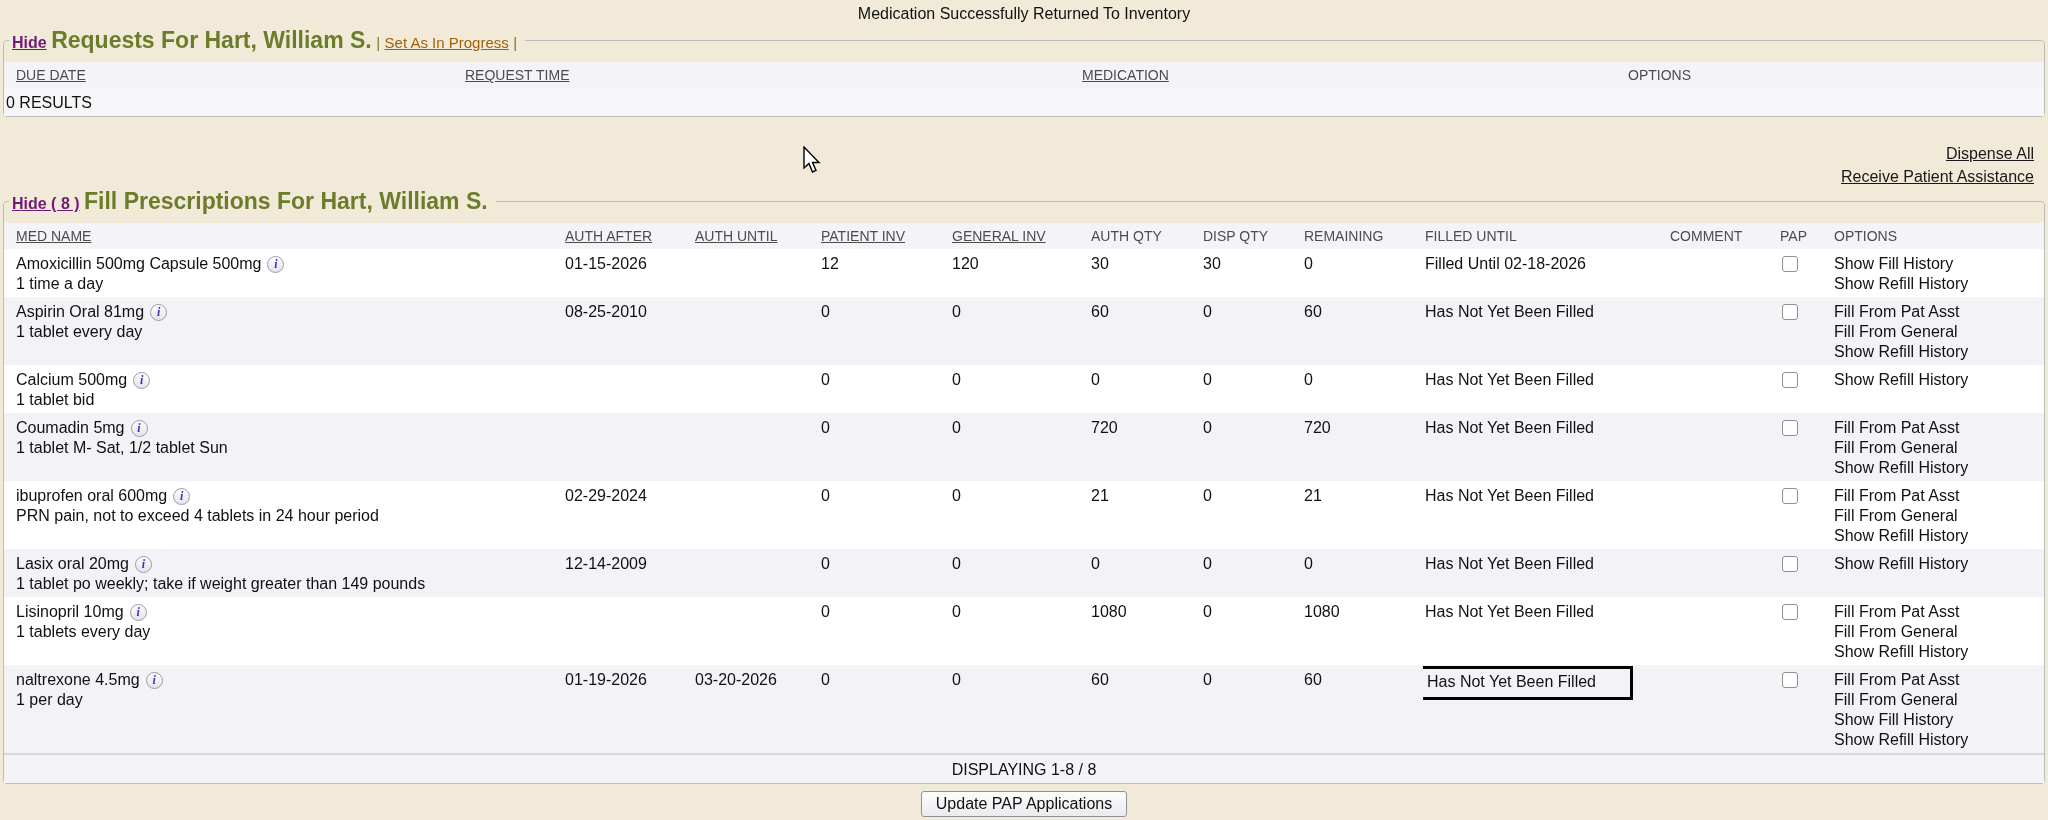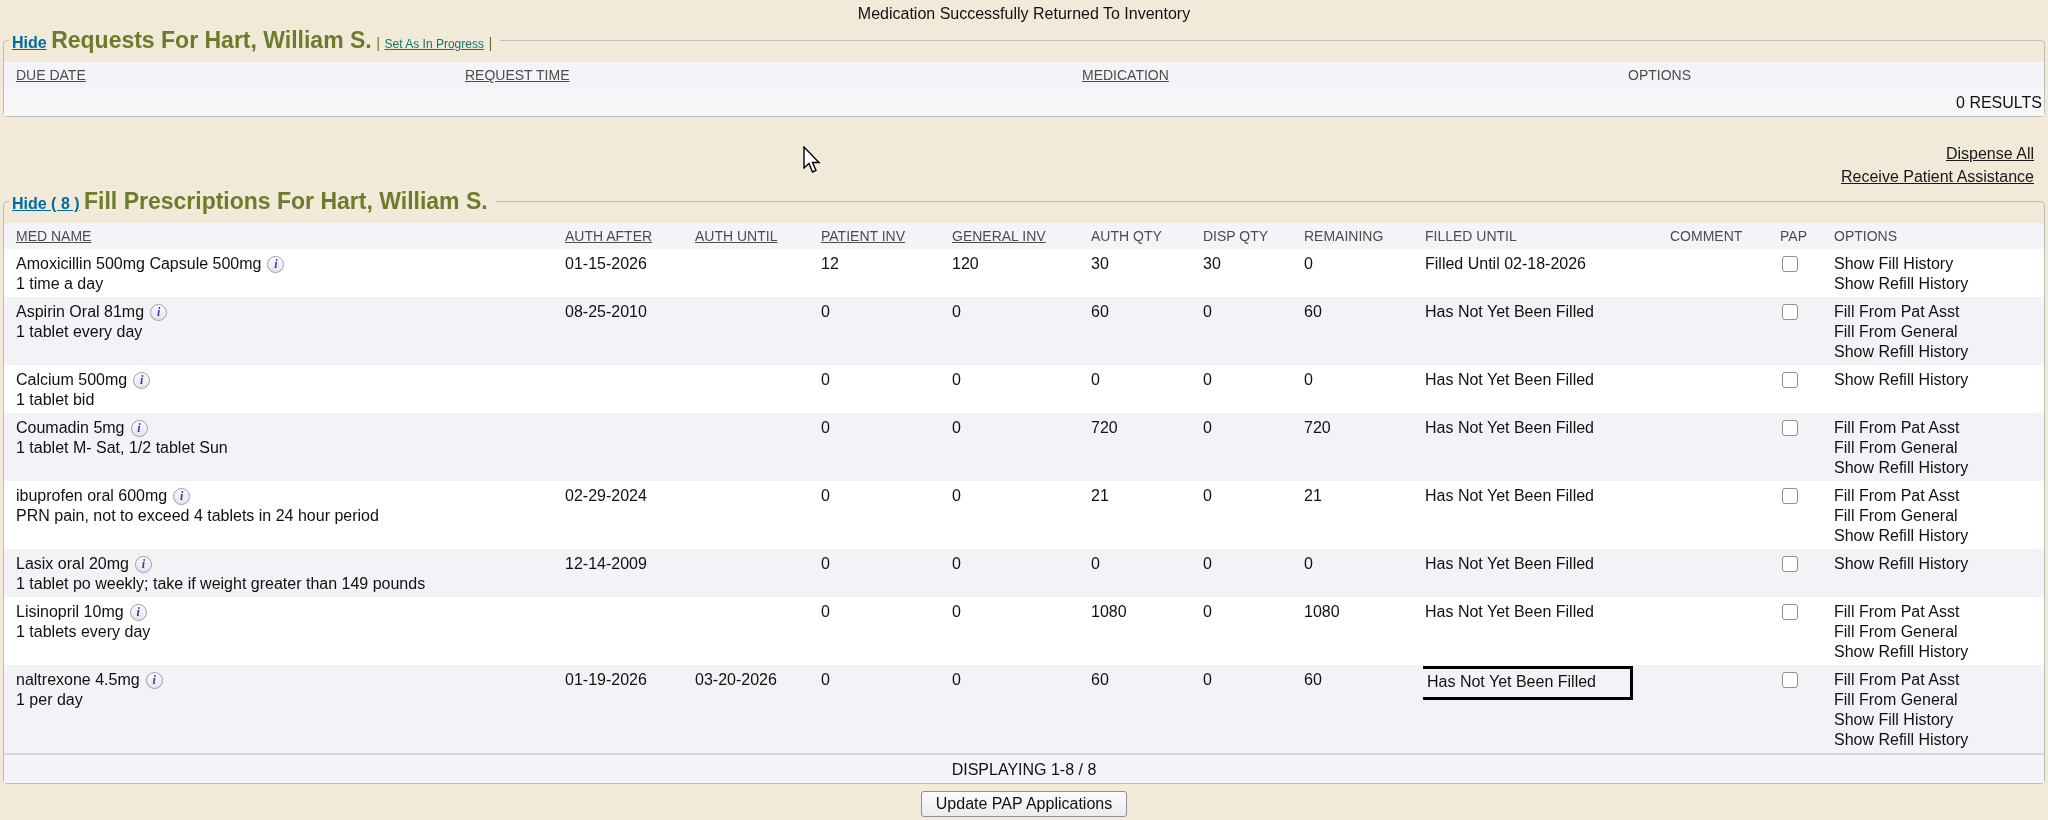--- a/index.html
+++ b/index.html
@@ -15,43 +15,43 @@
   }
 
   fieldset.section{
     border:1px solid #bdbdbd;border-radius:4px;
     margin:0 3px;padding:0;background:transparent;
   }
   fieldset.section legend{
     margin-left:5px;padding:0 8px 0 3px;white-space:nowrap;
   }
   .hide-link{
-    color:#0369a1;font-weight:bold;font-size:16px;text-decoration:underline;cursor:pointer;
+    color:#701a75;font-weight:bold;font-size:16px;text-decoration:underline;cursor:pointer;
   }
   .section-title{
     color:#6b7c2b;font-weight:bold;font-size:23px;letter-spacing:0px;
   }
   .legend-pipe{color:#6b7c2b;font-size:15px;}
-  .inline-link{color:#0f766e;font-size:12px;text-decoration:underline;cursor:pointer;}
+  .inline-link{color:#a16207;font-size:15px;text-decoration:underline;cursor:pointer;}
 
   table.grid{width:100%;border-collapse:collapse;table-layout:fixed;margin-top:8px;}
   table.grid thead th{
     background:#f4f4f8;font-weight:normal;font-size:14px;color:#4c4c4c;
     text-align:left;padding:5px 0 5px 2px;white-space:nowrap;overflow:hidden;
   }
   table.grid thead th.first{padding-left:12px;}
   th .sort{text-decoration:underline;}
   table.grid td{
     vertical-align:top;font-size:16px;color:#111;line-height:20px;
     padding:5px 2px 3px 2px;overflow:hidden;
   }
   table.grid td.first{padding-left:12px;}
 
   .results-row td{
-    background:#f6f6f9;text-align:right;font-size:14px;color:#222;
+    background:#f6f6f9;text-align:left;font-size:14px;color:#222;
     padding:8px 0 9px 0;
   }
 
   .right-links{text-align:right;margin:25px 14px 0 0;}
   .right-links a{
     display:block;color:#191919;text-decoration:underline;cursor:pointer;
     font-size:16px;line-height:23px;
   }
 
   #fill-body tr:nth-child(odd){background:#ffffff;}

